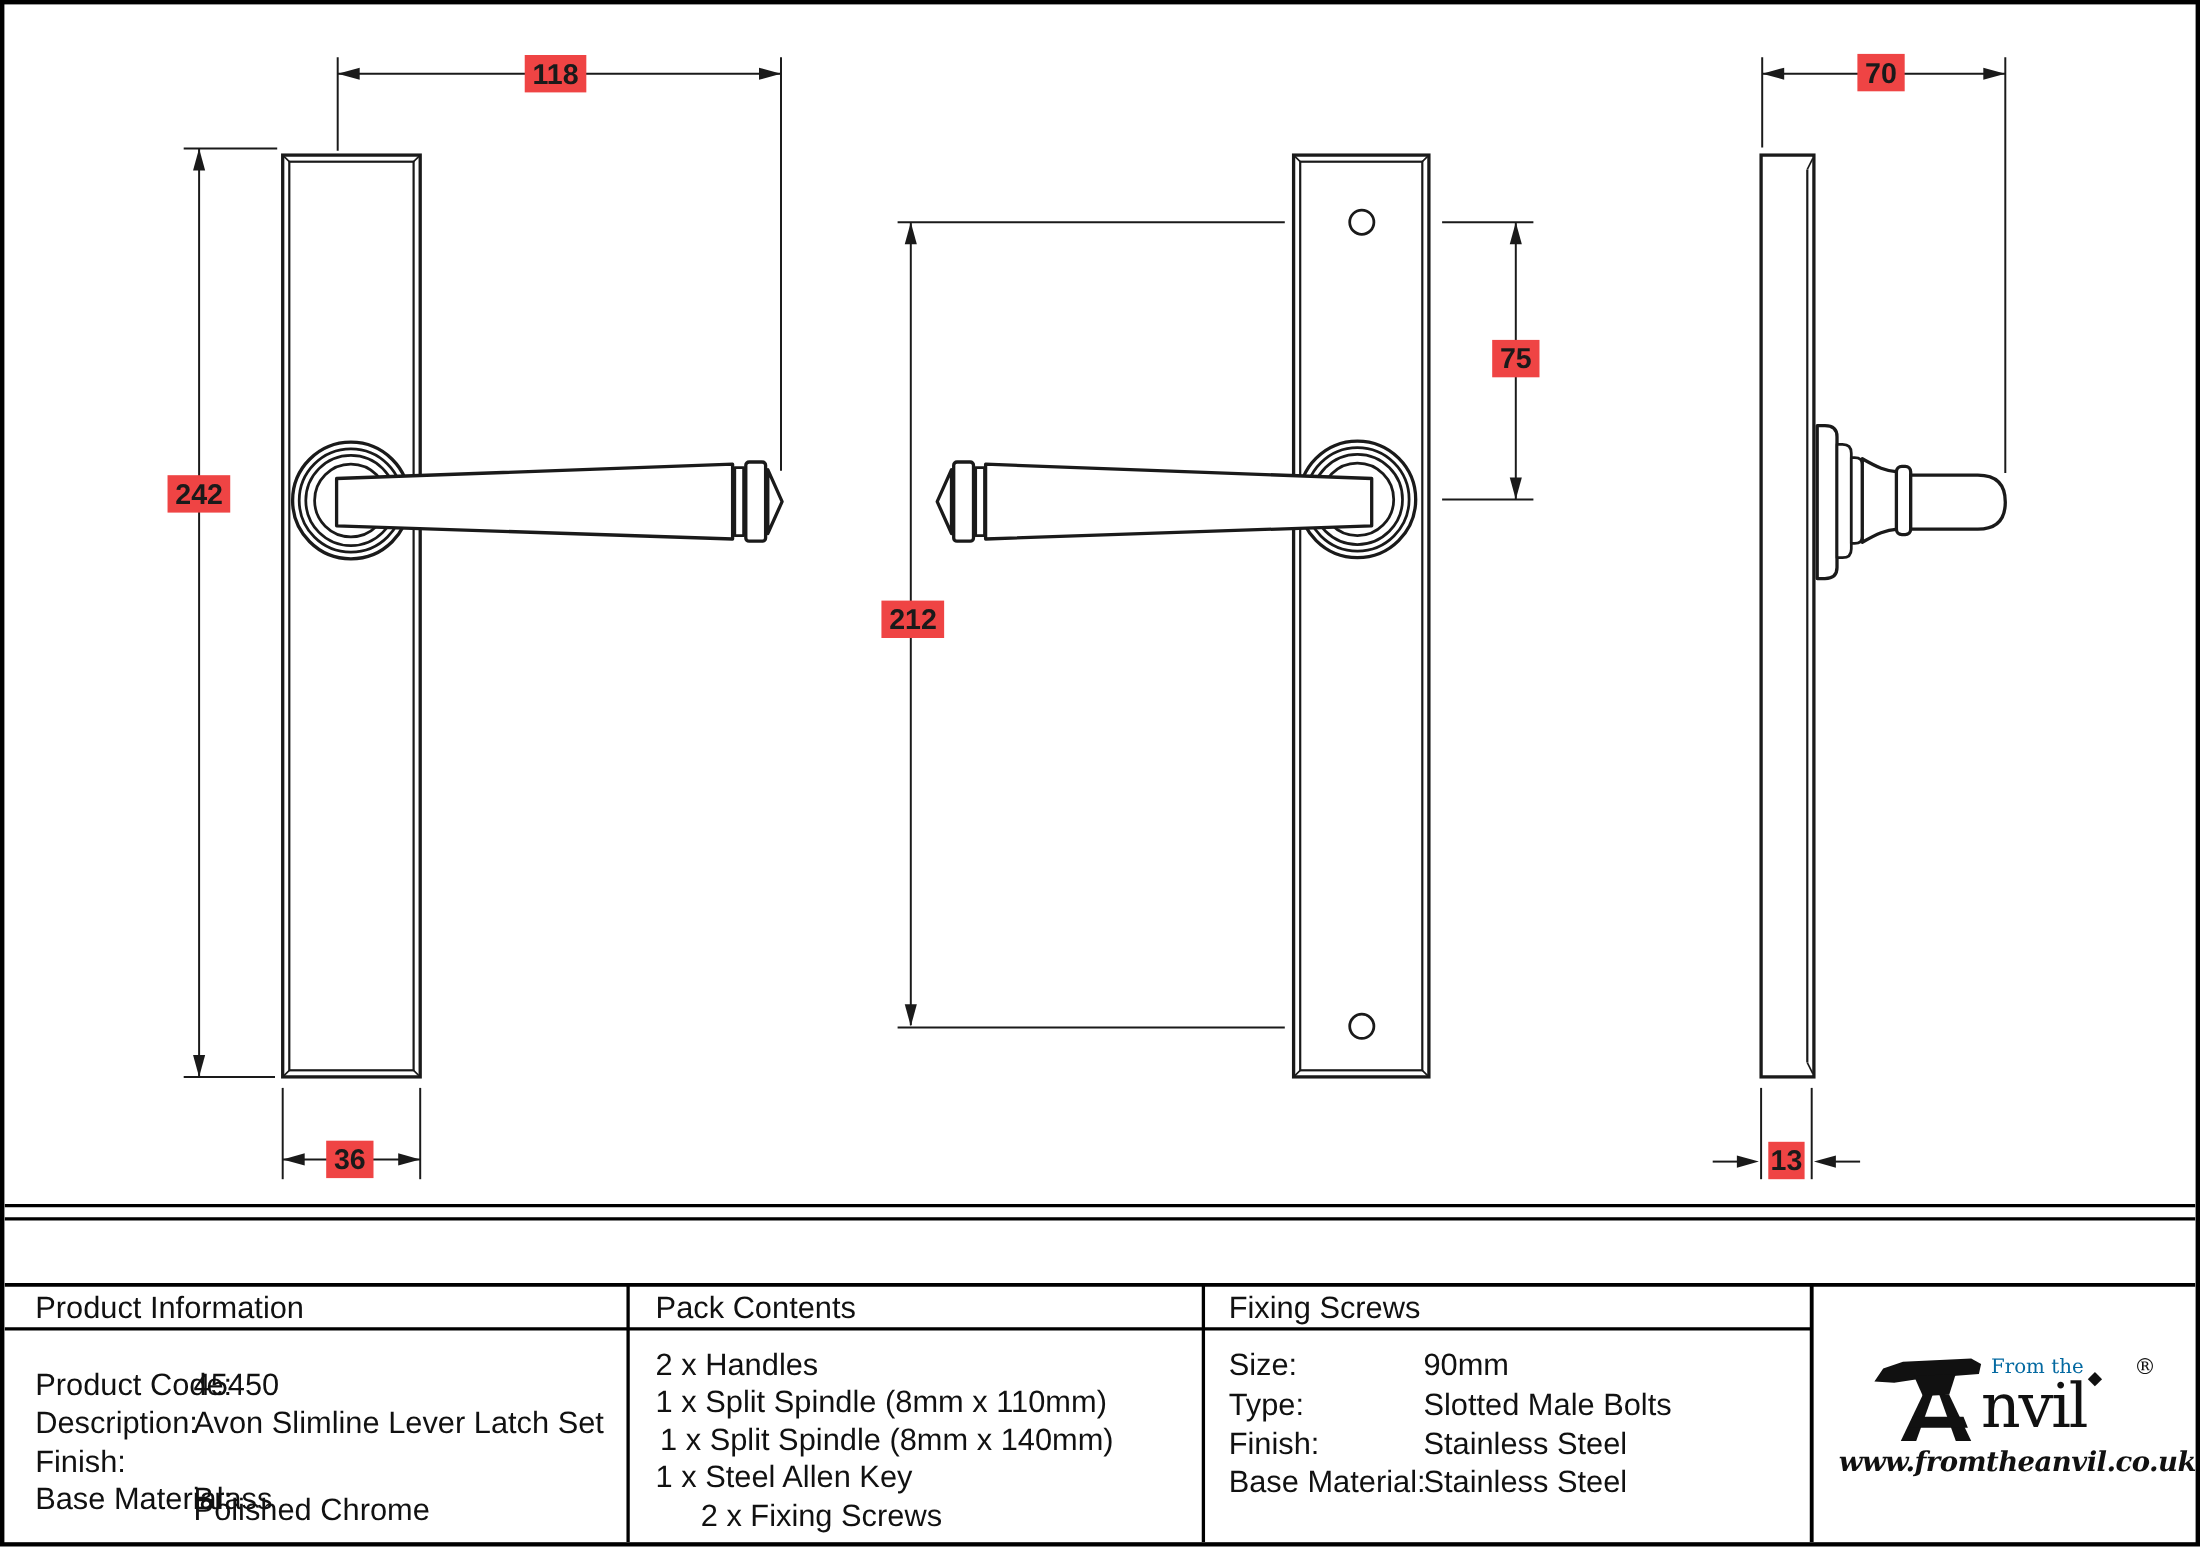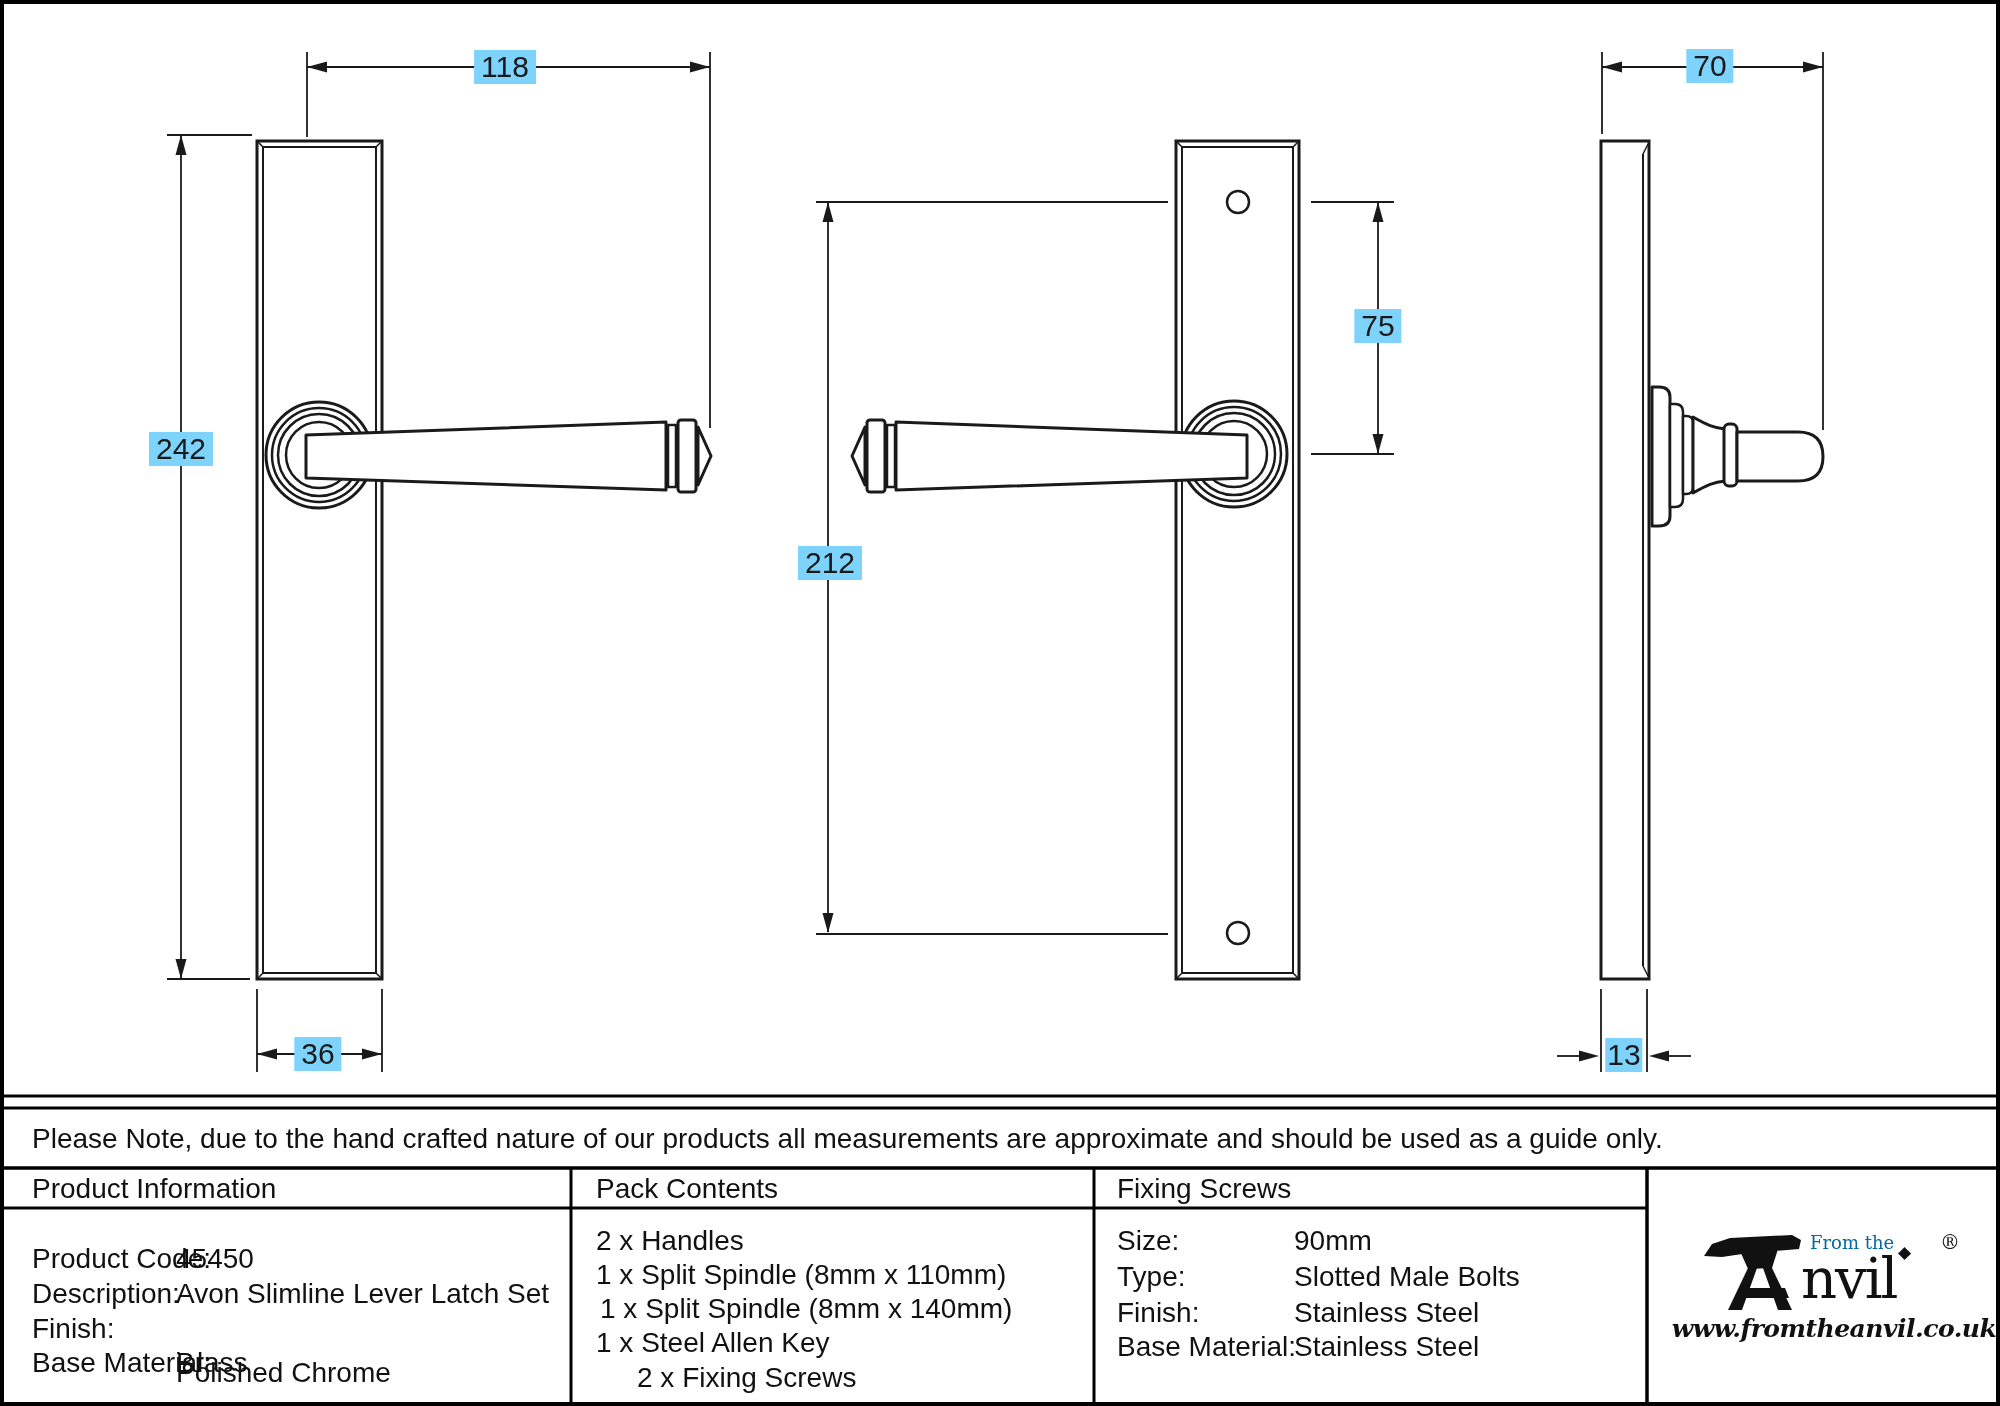--- a/index.html
+++ b/index.html
@@ -10,26 +10,27 @@
     border:4px solid #000;
     box-sizing:border-box;
     font-family:"Liberation Sans", sans-serif;
     color:#111;
     overflow:hidden;
   }
   #linework{position:absolute;left:0;top:0;width:1992px;height:1398px;}
   .dim-label{
     position:absolute;
     transform:translate(-50%,-50%);
-    background:#7dd3fc;
+    background:#ef4444;
     padding:0 7px;
-    font-size:30px;
+    font-size:26px;
     color:#1a1a1a;
     white-space:nowrap;
     line-height:34px;
+    font-weight:bold;
   }
   .tight{padding:0 2px;}
   .txt{position:absolute;font-size:28px;line-height:32px;white-space:nowrap;color:#111;}
   .hdr{font-size:28px;}
   .logo-fromthe{position:absolute;font-family:"DejaVu Serif", serif;font-size:18px;color:#0369a1;}
   .logo-brand{position:absolute;font-family:"DejaVu Serif", serif;font-size:56px;line-height:62px;letter-spacing:-2px;color:#111;}
   .logo-reg{position:absolute;font-family:"DejaVu Serif", serif;font-size:20px;color:#111;}
   .logo-diamond{position:absolute;font-size:17px;color:#111;}
   .logo-url{position:absolute;transform:translateX(-50%);font-family:"DejaVu Serif", serif;font-style:italic;font-weight:bold;font-size:25px;letter-spacing:-0.5px;color:#111;}
 </style>
@@ -158,21 +159,20 @@
   </svg>
 
   <div class="dim-label" style="left:177px;top:445px;">242</div>
   <div class="dim-label" style="left:501px;top:63px;">118</div>
   <div class="dim-label" style="left:314px;top:1050px;">36</div>
   <div class="dim-label" style="left:826px;top:559px;">212</div>
   <div class="dim-label" style="left:1374px;top:322px;">75</div>
   <div class="dim-label" style="left:1706px;top:62px;">70</div>
   <div class="dim-label tight" style="left:1620px;top:1051px;">13</div>
 
-  <div class="txt" style="left:28px;top:1119px;">Please Note, due to the hand crafted nature of our products all measurements are approximate and should be used as a guide only.</div>
 
   <div class="txt hdr" style="left:28px;top:1169px;">Product Information</div>
   <div class="txt hdr" style="left:592px;top:1169px;">Pack Contents</div>
   <div class="txt hdr" style="left:1113px;top:1169px;">Fixing Screws</div>
 
   <div>
     <span class="txt" style="left:28px;top:1239px;">Product Code:</span>
     <span class="txt" style="left:172px;top:1239px;">45450</span>
     <span class="txt" style="left:28px;top:1274px;">Description:</span>
     <span class="txt" style="left:172px;top:1274px;">Avon Slimline Lever Latch Set</span>

